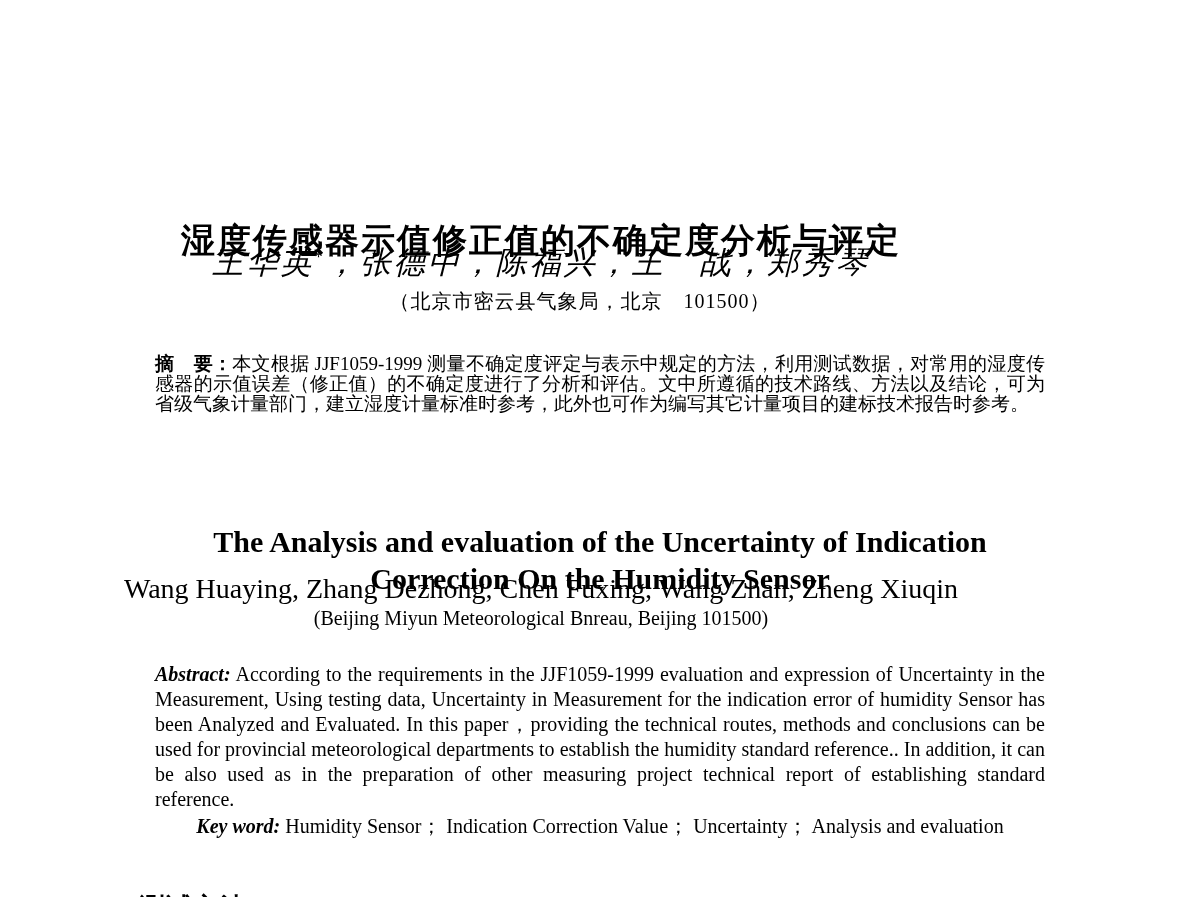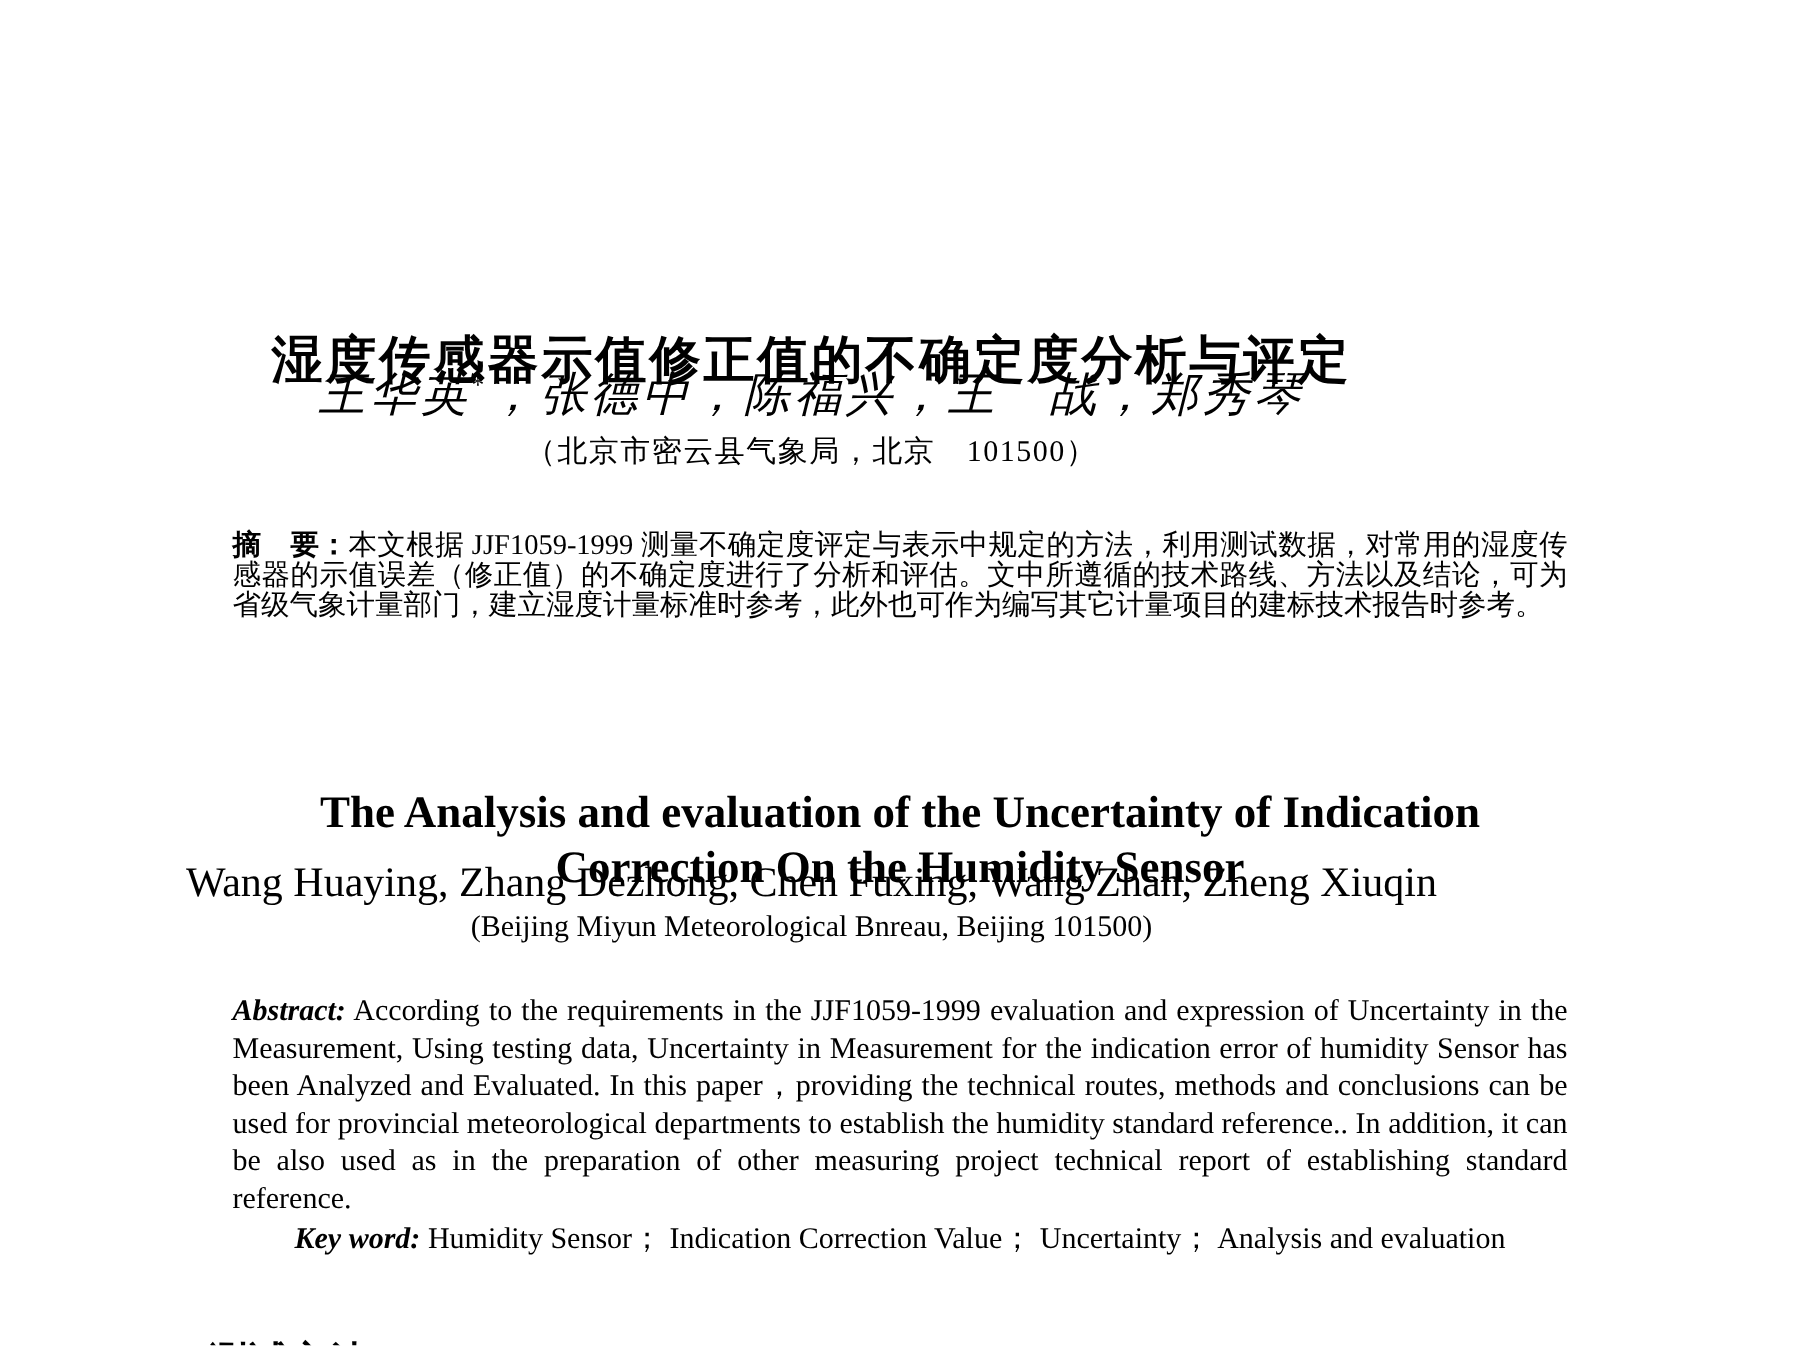--- a/index.html
+++ b/index.html
@@ -44,20 +44,21 @@
     vertical-align: super;
     line-height: 0;
   }
   .cn-affiliation {
     position: absolute;
     top: 288px;
     left: 0;
     font-size: 20px;
     letter-spacing: 1px;
     line-height: 26px;
+    padding-left: 39px;
   }
 
   .cn-abstract-block {
     position: absolute;
     top: 354px;
     left: 155px;
     width: 890px;
     font-size: 19px;
     line-height: 20px;
   }

